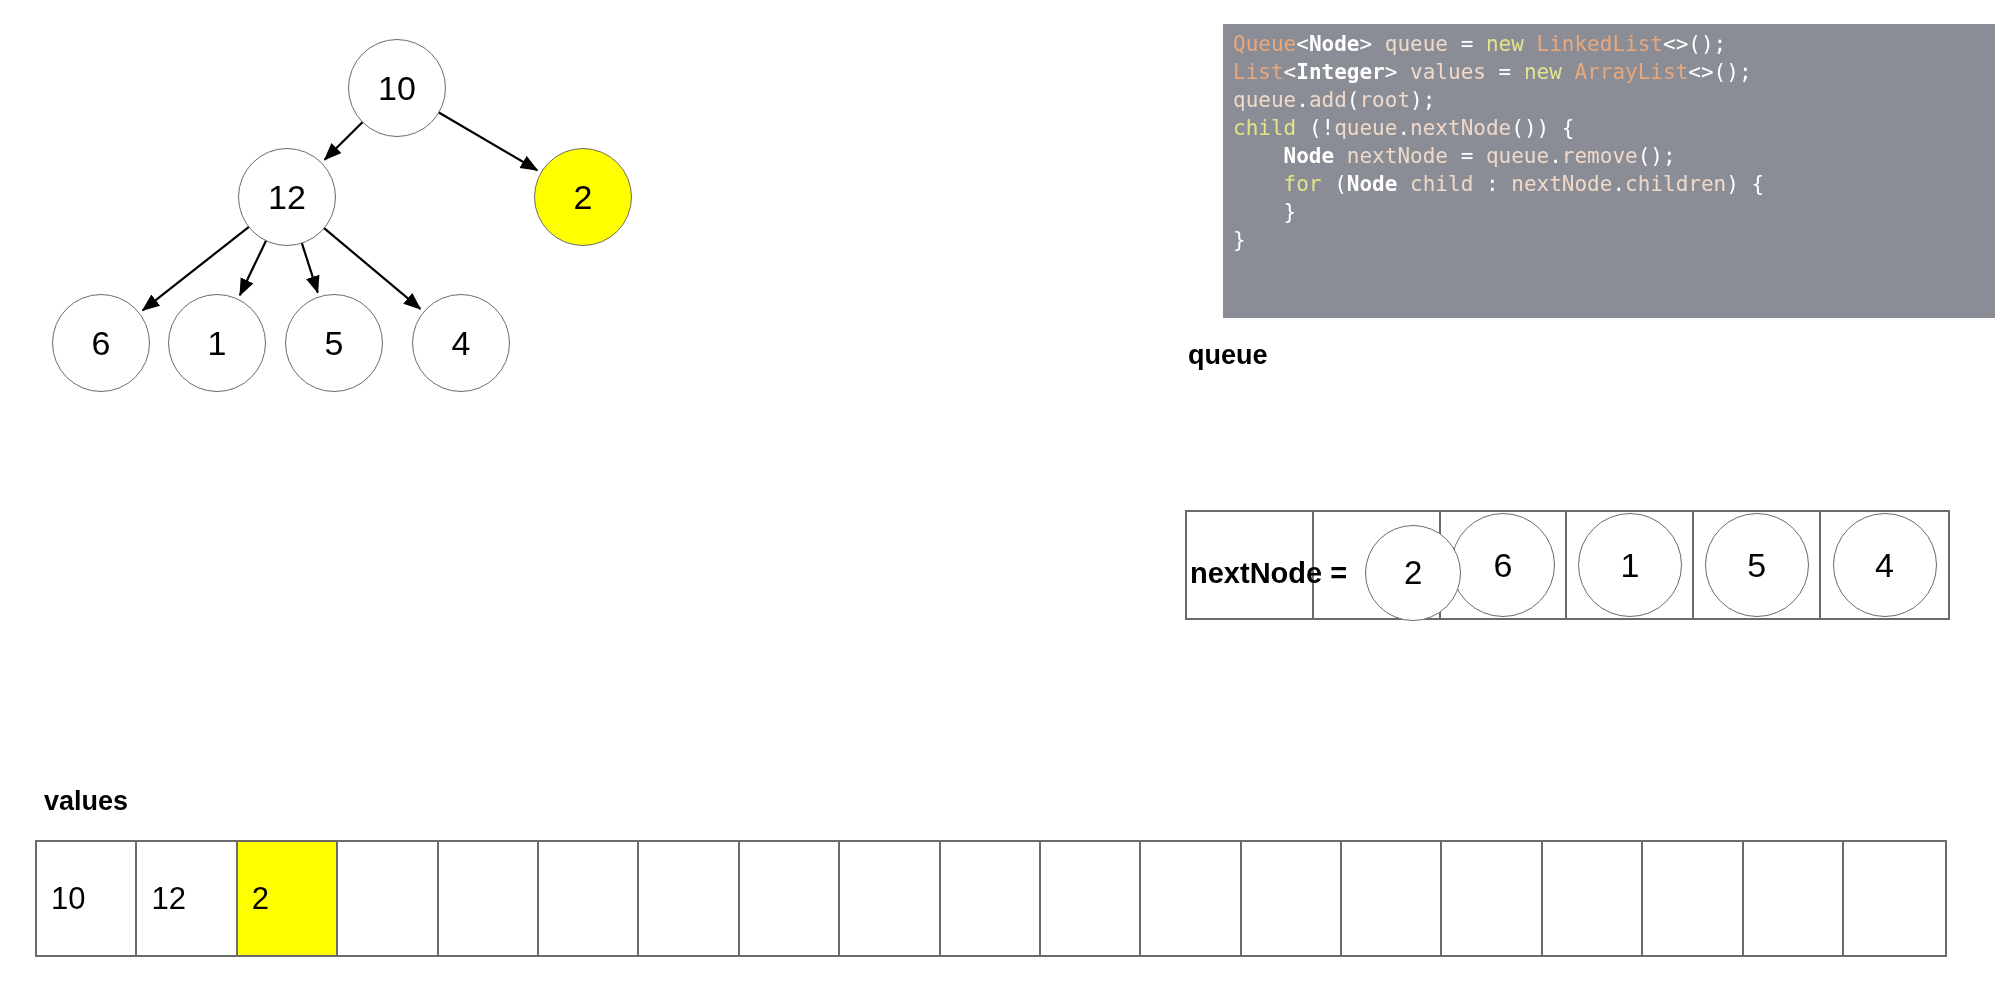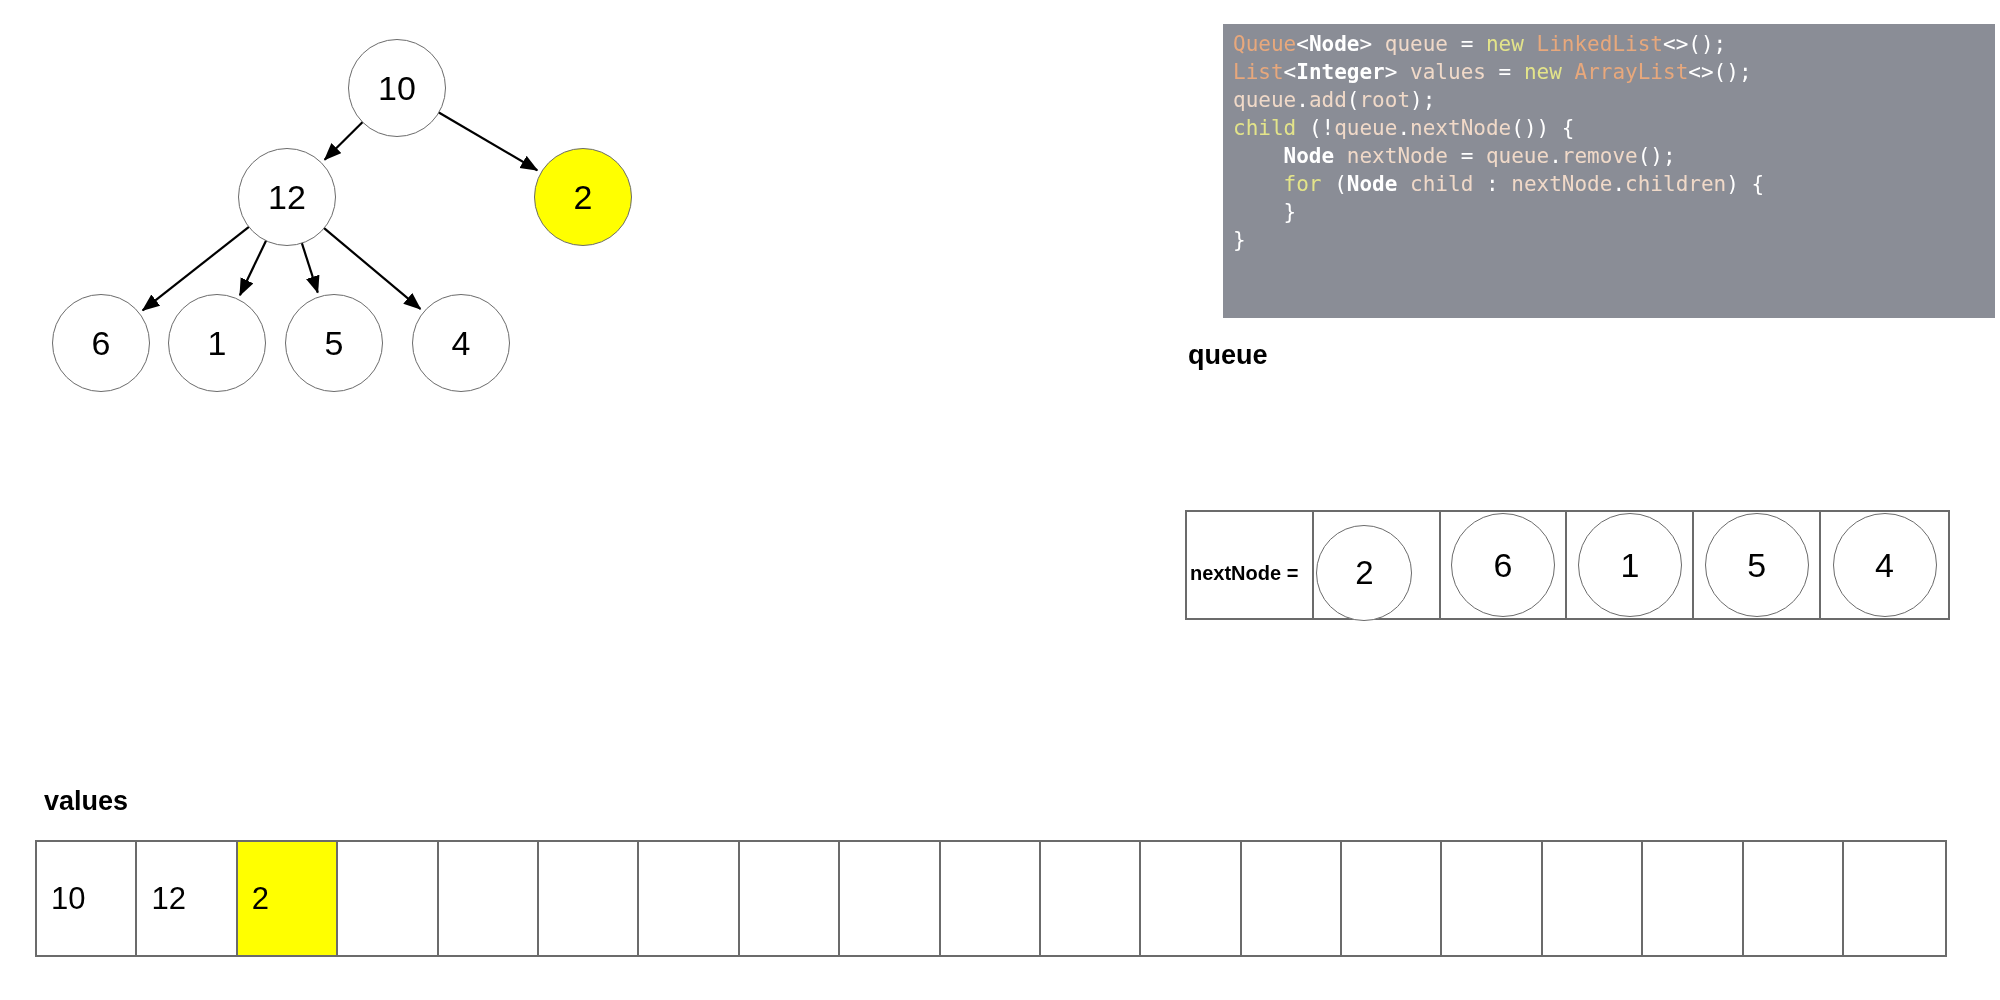--- a/index.html
+++ b/index.html
@@ -132,21 +132,21 @@
     position: absolute;
     left: 1190px;
     top: 518px;
     width: 420px;
     height: 110px;
     display: flex;
     align-items: center;
     gap: 18px;
   }
   #nextnode-label {
-    font-size: 20px;
+    font-size: 29px;
     font-weight: bold;
     white-space: nowrap;
   }
   #nextnode-circle {
     width: 96px;
     height: 96px;
     border: 1.5px solid #6b6b6b;
     border-radius: 50%;
     background: #ffffff;
     display: flex;

